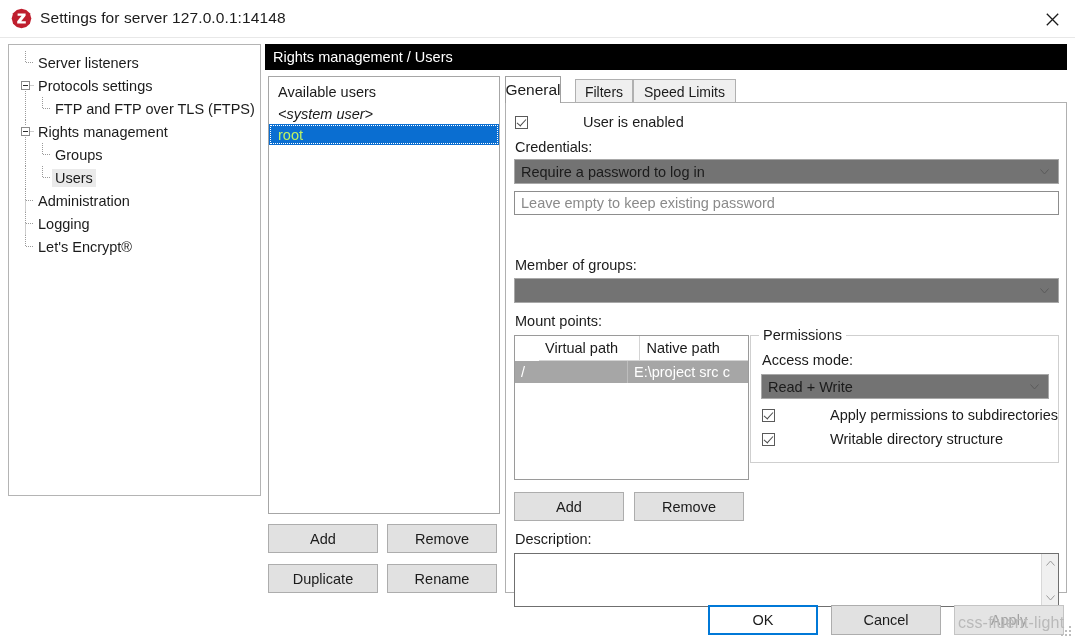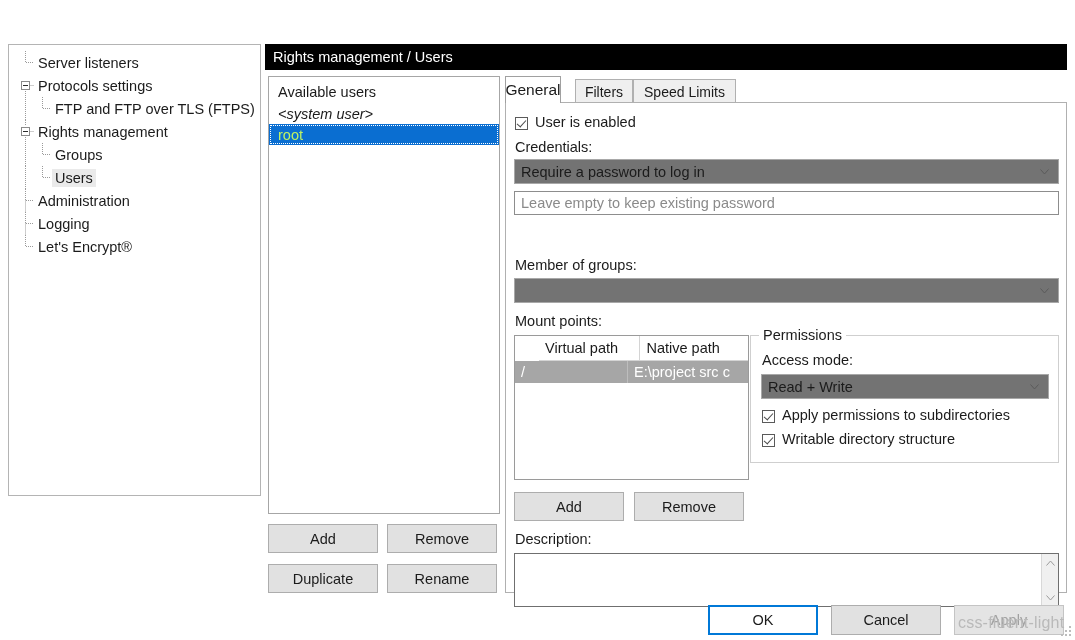--- a/index.html
+++ b/index.html
@@ -178,21 +178,21 @@
   .tab-body {
     position: absolute; left: 0; top: 26px;
     width: 562px; height: 491px;
     background: #ffffff;
     border: 1px solid #b0b0b0;
   }
 
   .lbl-static { font-size: 14.5px; color: #1b1b1b; white-space: nowrap; }
 
   
-  .cbrow { display: flex; align-items: flex-end; cursor: default; }
+  .cbrow { display: flex; align-items: center; cursor: default; gap: 48px; }
   .cbox {
     width: 13px; height: 13px;
     border: 1px solid #5a5a5a;
     background: #ffffff;
     position: relative;
     flex: 0 0 auto;
     margin-right: 7px;
   }
   .cbox.checked::after {
     content: "";
@@ -301,20 +301,34 @@
   .resize-grip {
     position: absolute; right: 3px; bottom: 3px;
     width: 11px; height: 11px;
   }
 </style>
 </head>
 <body>
 
 <div class="window">
 
+  <div class="titlebar">
+    <div class="fz-icon">
+      <svg width="21" height="21" viewBox="0 0 21 21">
+        <path d="M10.5 0.7 L15.2 2.0 L18.9 5.2 L20.3 10.5 L18.9 15.8 L15.2 19.0 L10.5 20.3 L5.8 19.0 L2.1 15.8 L0.7 10.5 L2.1 5.2 L5.8 2.0 Z" fill="#bf1e2e"></path>
+        <path d="M6.6 5.6 h8.0 v2.1 l-4.4 5.6 h4.6 v2.1 h-8.6 v-2.1 l4.4-5.6 h-4.0 z" fill="#ffffff"></path>
+      </svg>
+    </div>
+    <div class="title-text">Settings for server 127.0.0.1:14148</div>
+    <div class="close-btn">
+      <svg width="13" height="13" viewBox="0 0 13 13">
+        <path d="M0.8 0.8 L12.2 12.2 M12.2 0.8 L0.8 12.2" stroke="#1b1b1b" stroke-width="1.3" fill="none"></path>
+      </svg>
+    </div>
+  </div>
 
   <div class="tree-panel">
     <div class="tree">
 
       <div class="tnode lvl0">
         <svg class="conn" width="253" height="23">
           <path d="M16.5 0 L16.5 11.5 L25 11.5" stroke="#9a9a9a" stroke-width="1" fill="none" stroke-dasharray="1 1"></path>
         </svg>
         <span class="lbl">Server listeners</span>
       </div>

